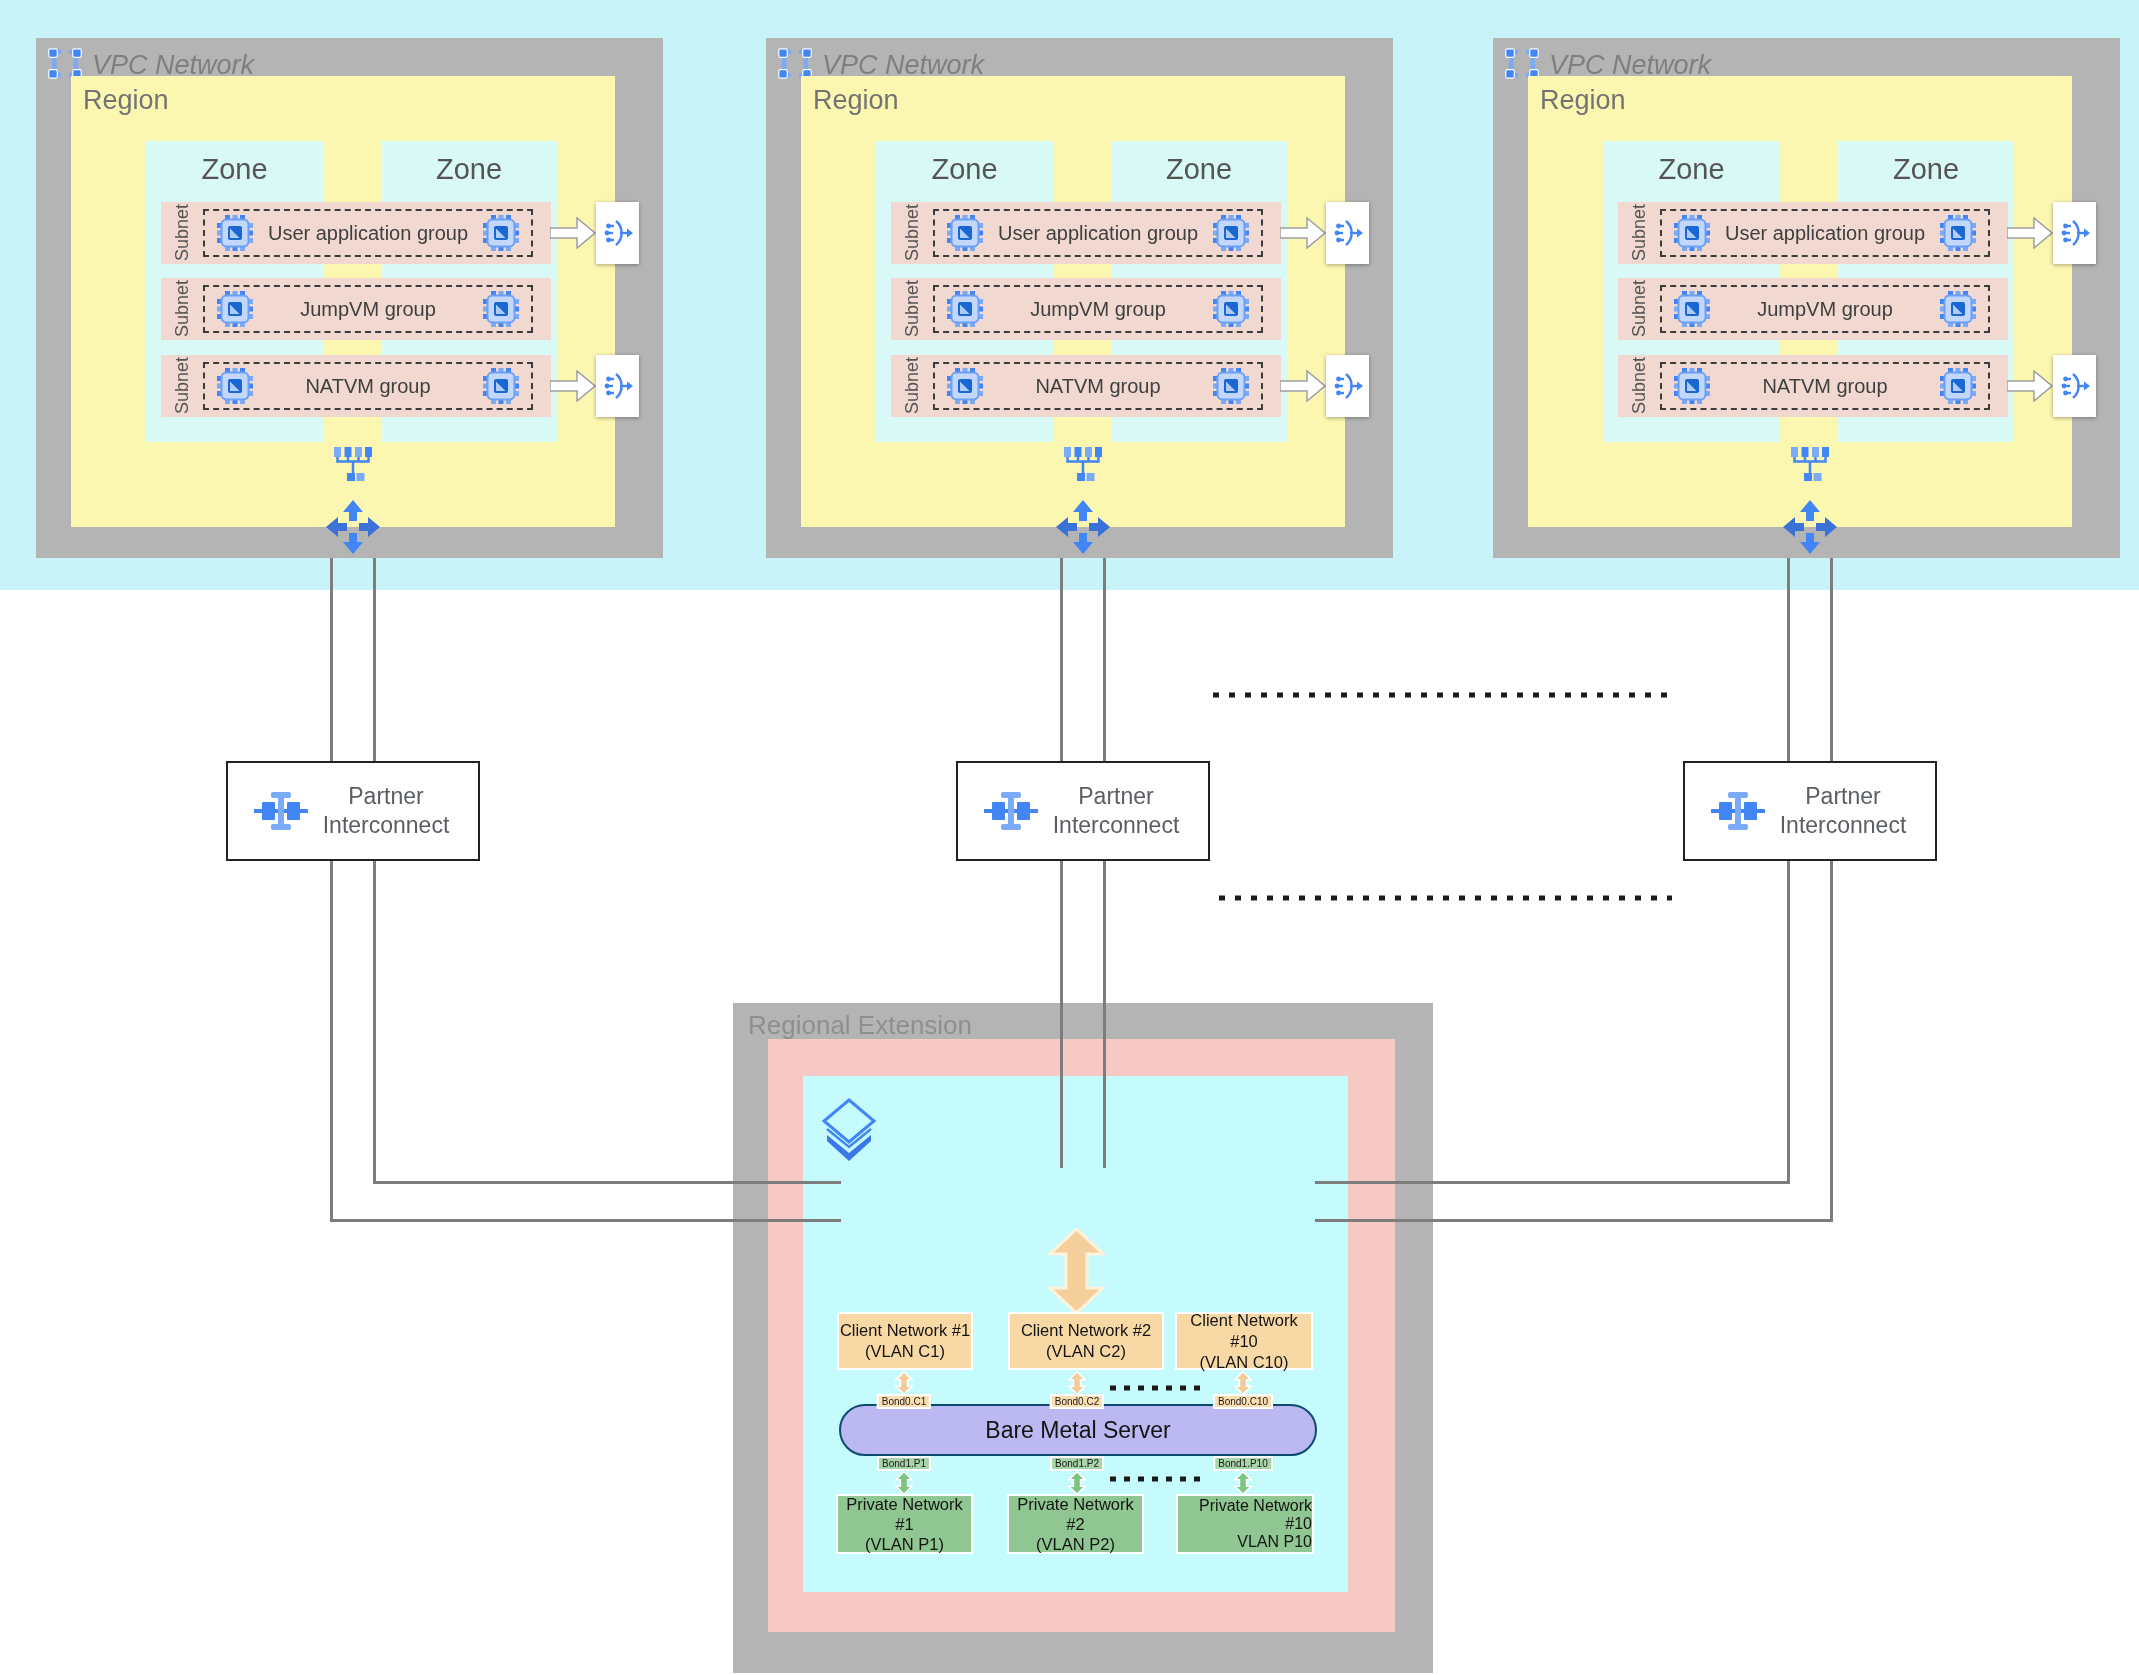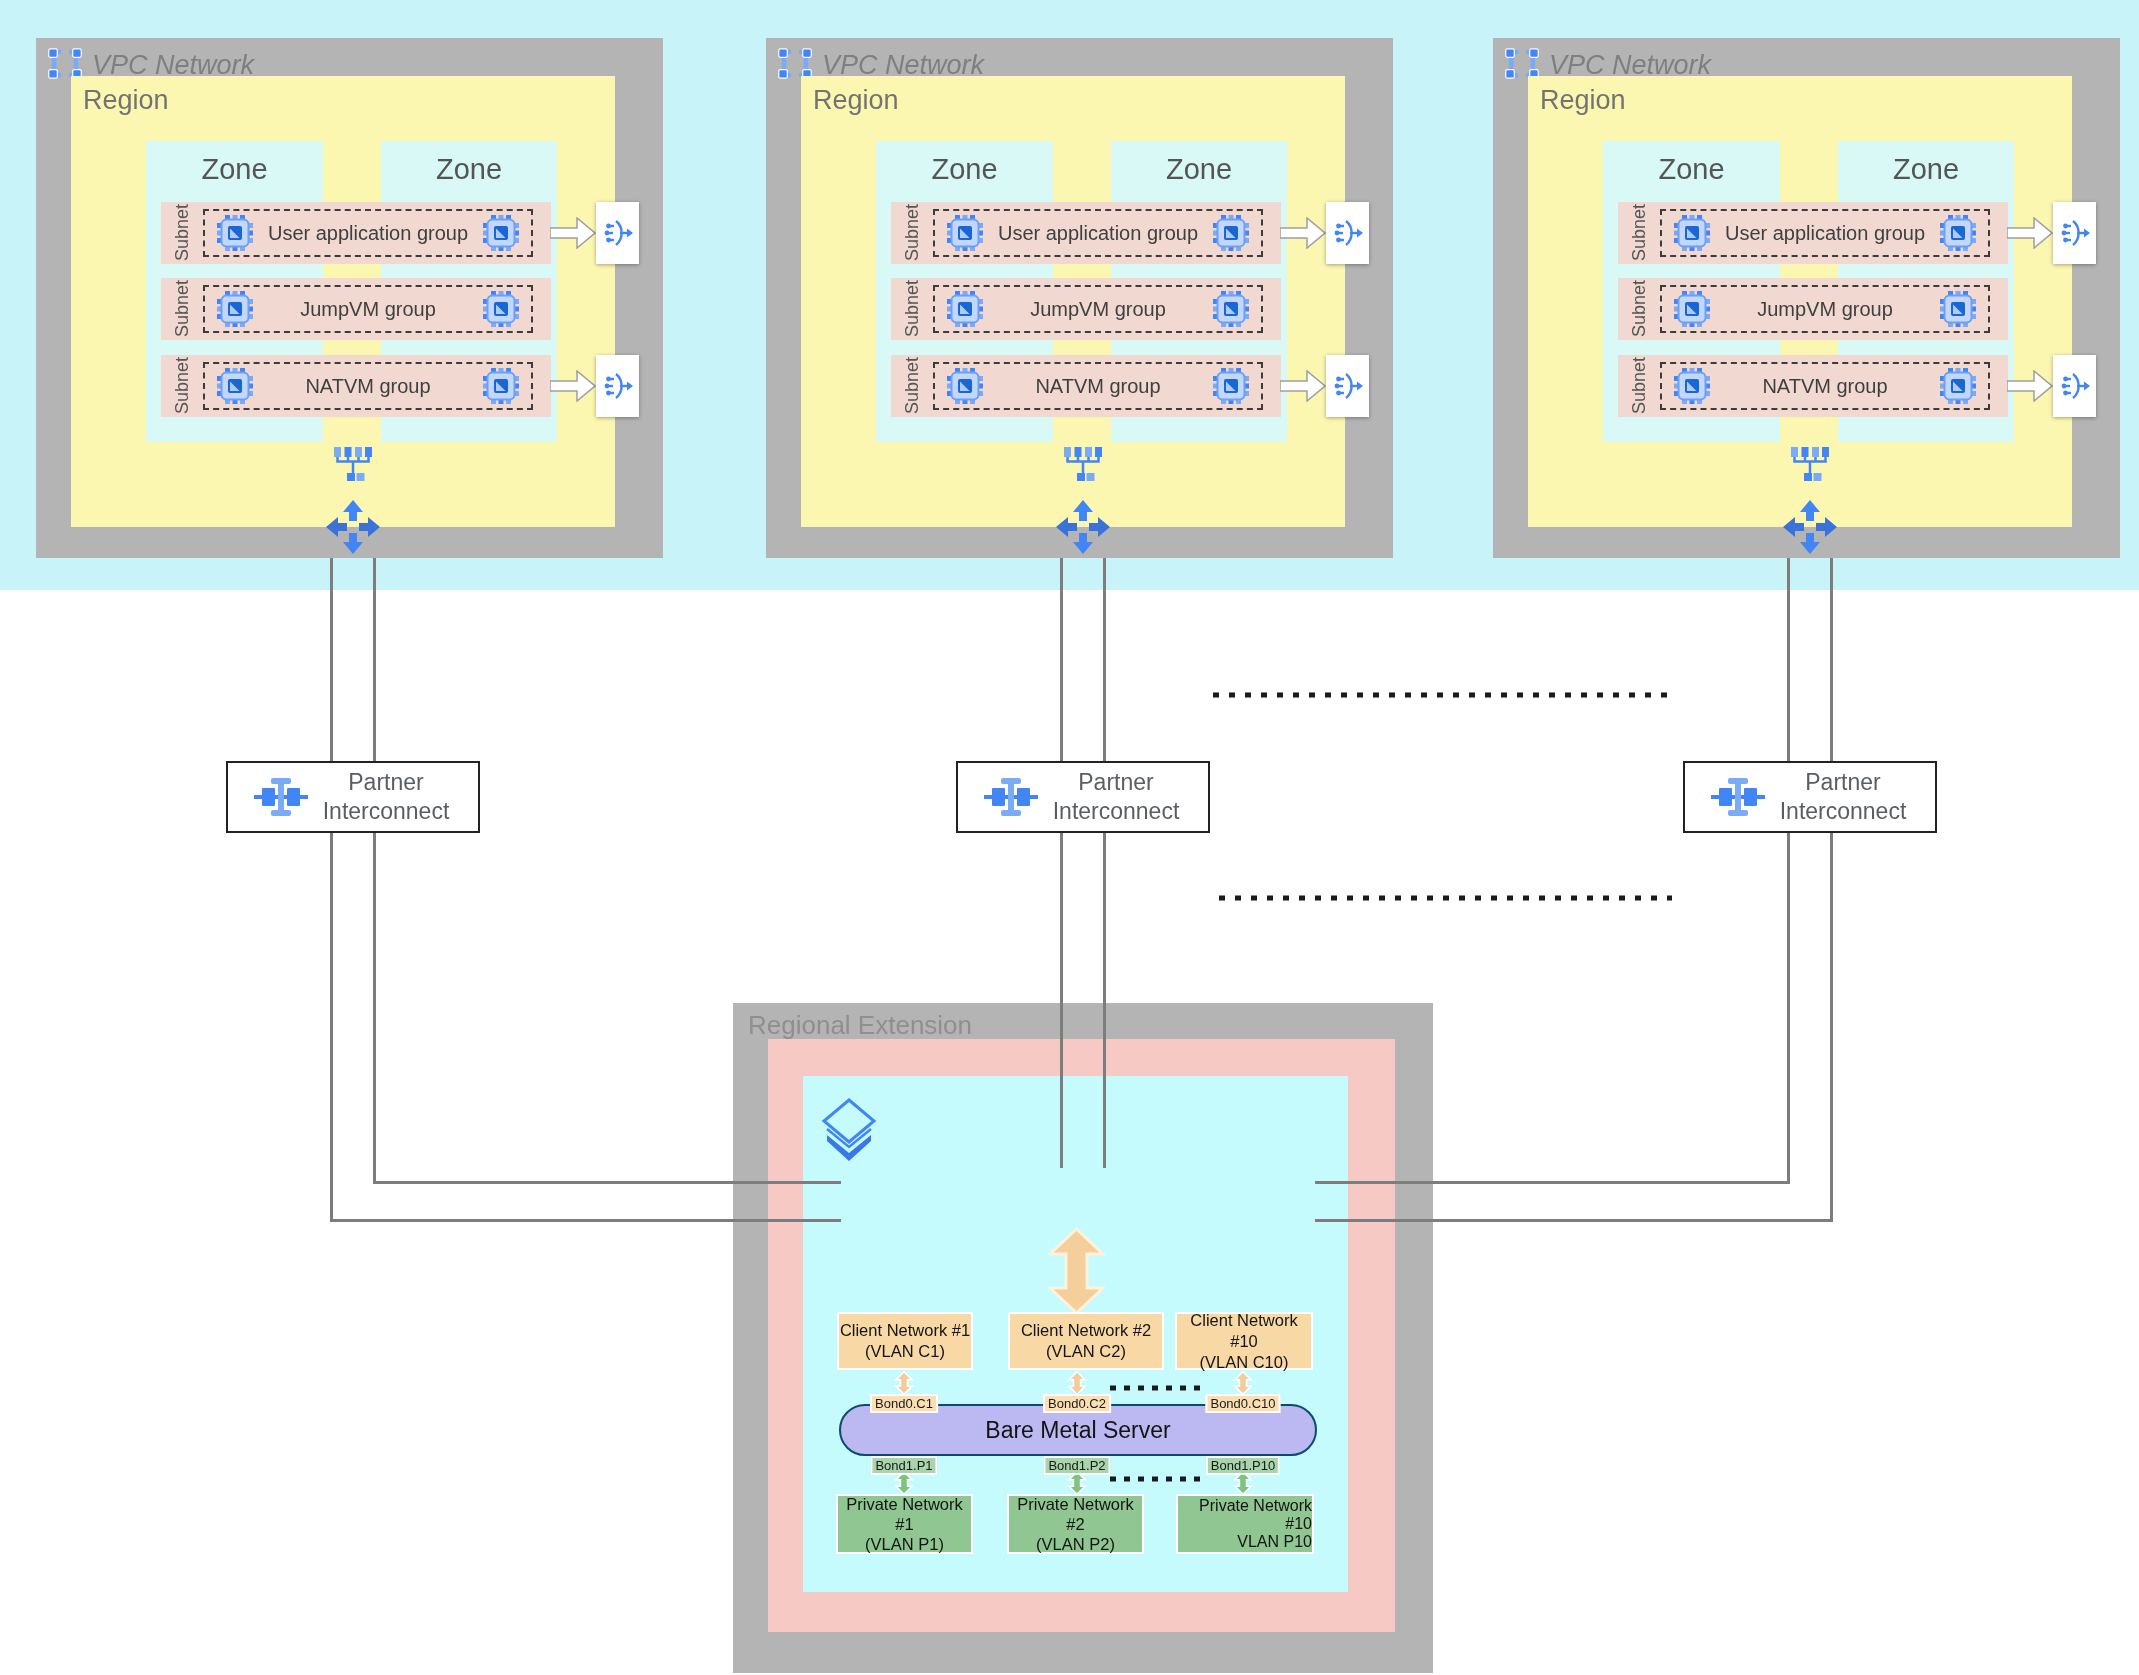--- a/index.html
+++ b/index.html
@@ -29,41 +29,41 @@
   .lb-arrow{position:absolute;left:514px;width:46px;height:32px;}
   .lb-arrow.a1{top:179px;} .lb-arrow.a3{top:332px;}
   .lb-box{position:absolute;left:560px;width:43px;height:62px;background:#fff;
           box-shadow:0 1px 4px rgba(0,0,0,.35);display:flex;align-items:center;justify-content:center;}
   .lb-box.b1{top:164px;} .lb-box.b3{top:317px;}
   .lb-ic{width:30px;height:30px;}
   .switch-icon{position:absolute;left:298px;top:409px;width:38px;height:34px;}
   .routes-icon{position:absolute;left:290px;top:462px;width:54px;height:54px;}
 
   
-  .pi{position:absolute;top:761px;width:254px;height:72px;background:#fff;border:2px solid #222;
+  .pi{position:absolute;top:761px;width:254px;height:100px;background:#fff;border:2px solid #222;
       box-sizing:border-box;z-index:4;display:flex;align-items:center;}
   .pi-icon{width:54px;height:44px;flex:0 0 54px;margin-left:26px;}
   .pi-text{flex:1;text-align:center;font-size:23px;line-height:29px;color:#5a5e63;margin-right:14px;}
 
   
   .ext-gray{position:absolute;left:733px;top:1003px;width:700px;height:670px;background:#b4b4b4;z-index:1;}
   .ext-title{position:absolute;left:748px;top:1010px;font-size:26px;color:#8f8f8f;z-index:4;}
   .ext-pink{position:absolute;left:768px;top:1039px;width:627px;height:593px;background:#f6c9c4;z-index:1;}
   .ext-cyan{position:absolute;left:803px;top:1076px;width:545px;height:516px;background:#c5fbfd;z-index:1;}
   .layers-icon{position:absolute;left:820px;top:1098px;width:58px;height:66px;z-index:4;}
   .vrf{position:absolute;left:841px;top:1168px;width:474px;height:60px;background:#f8d8a5;border:2px solid #fff;
        box-sizing:border-box;z-index:4;display:flex;align-items:center;justify-content:center;
        font-size:24px;color:#141414;}
   .big-arrow{position:absolute;left:1048px;top:1228px;width:57px;height:86px;z-index:4;}
   .tanbox{position:absolute;top:1312px;height:58px;background:#f8d8a5;border:2px solid #fff;box-sizing:border-box;
           z-index:4;display:flex;flex-direction:column;align-items:center;justify-content:center;
           font-size:16.5px;line-height:21px;color:#141414;text-align:center;}
   .vdbl{position:absolute;width:20px;height:24px;z-index:4;}
   .vdbl.tan{fill:#f2cd9b;} .vdbl.grn{fill:#7cc480;}
-  .bond{position:absolute;transform:translateX(-50%);z-index:5;font-size:13px;color:#1a1a1a;
+  .bond{position:absolute;transform:translateX(-50%);z-index:5;font-size:10px;color:#1a1a1a;
         border:2px solid #fff;padding:0 3px;white-space:nowrap;}
   .bond.b0{top:1394px;background:#fbdfb3;}
   .bond.b1{top:1456px;background:#a8d5a9;}
   .pill{position:absolute;left:839px;top:1404px;width:478px;height:52px;background:#bcb8f1;border:2px solid #0c4a6e;
         box-sizing:border-box;border-radius:28px;z-index:4;display:flex;align-items:center;justify-content:center;
         font-size:23px;color:#141414;}
   .greenbox{position:absolute;top:1494px;height:60px;background:#8fc691;border:2px solid #fff;box-sizing:border-box;
             z-index:4;display:flex;flex-direction:column;align-items:center;justify-content:center;
             font-size:16.5px;line-height:20px;color:#141414;text-align:center;}
   .greenbox.tight{line-height:18px;font-size:16px;align-items:flex-end;}

